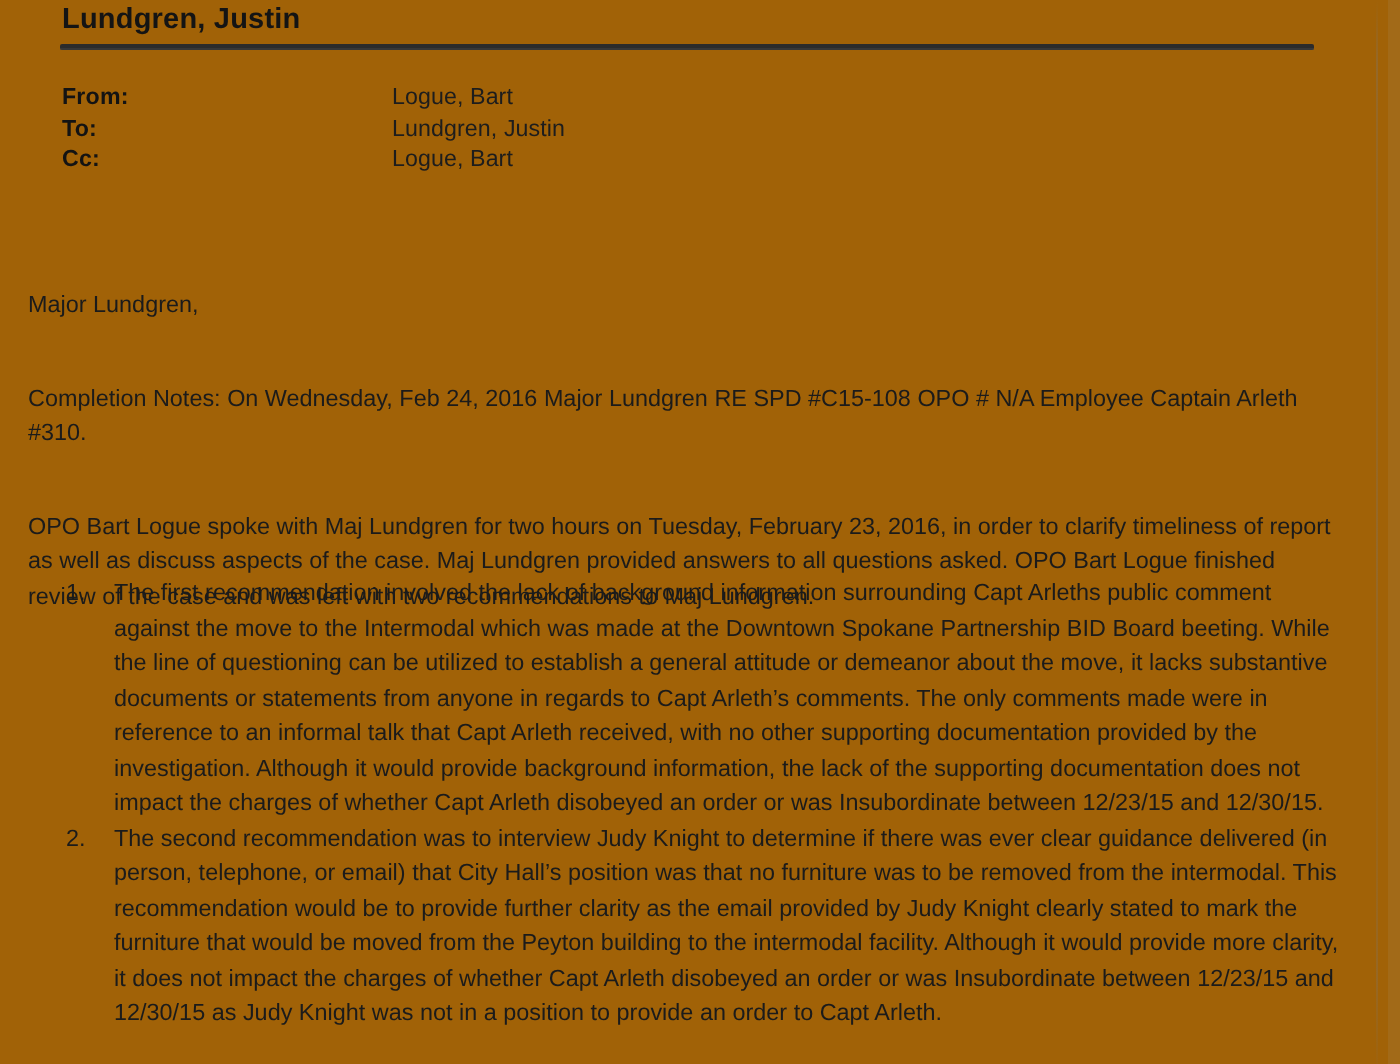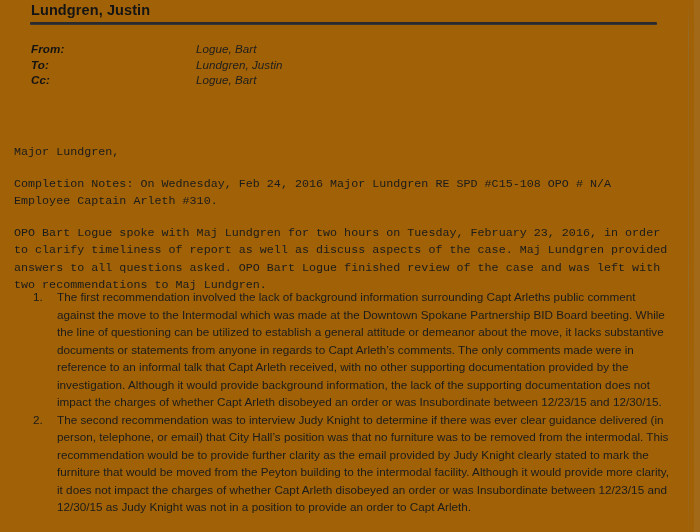--- a/index.html
+++ b/index.html
@@ -83,21 +83,20 @@
     left: 31px;
     top: 41px;
     width: 640px;
   }
   .header-row {
     display: flex;
     align-items: flex-start;
     height: 15.6px;
     line-height: 15.6px;
     font-size: 11.6px;
-    font-style: italic;
   }
   .header-label {
     width: 165px;
     flex: 0 0 165px;
     font-weight: bold;
     color: #131313;
     letter-spacing: 0.1px;
   }
   .header-value {
     flex: 1 1 auto;
@@ -111,24 +110,23 @@
     top: 144px;
     width: 658px;
   }
 
   p.para {
     margin: 0;
     font-size: 11.7px;
     line-height: 17.5px;
     color: #1b1b1b;
     letter-spacing: 0.01px;
-    font-family: Liberation Mono, monospace;
   }
   p.para + p.para {
-    margin-top: 14px;
+    margin-top: 29px;
   }
   .salutation { margin-bottom: 0; }
 
   .rec-list {
     position: absolute;
     left: 33px;
     top: 288px;
     width: 640px;
     margin: 0;
     padding: 0;

